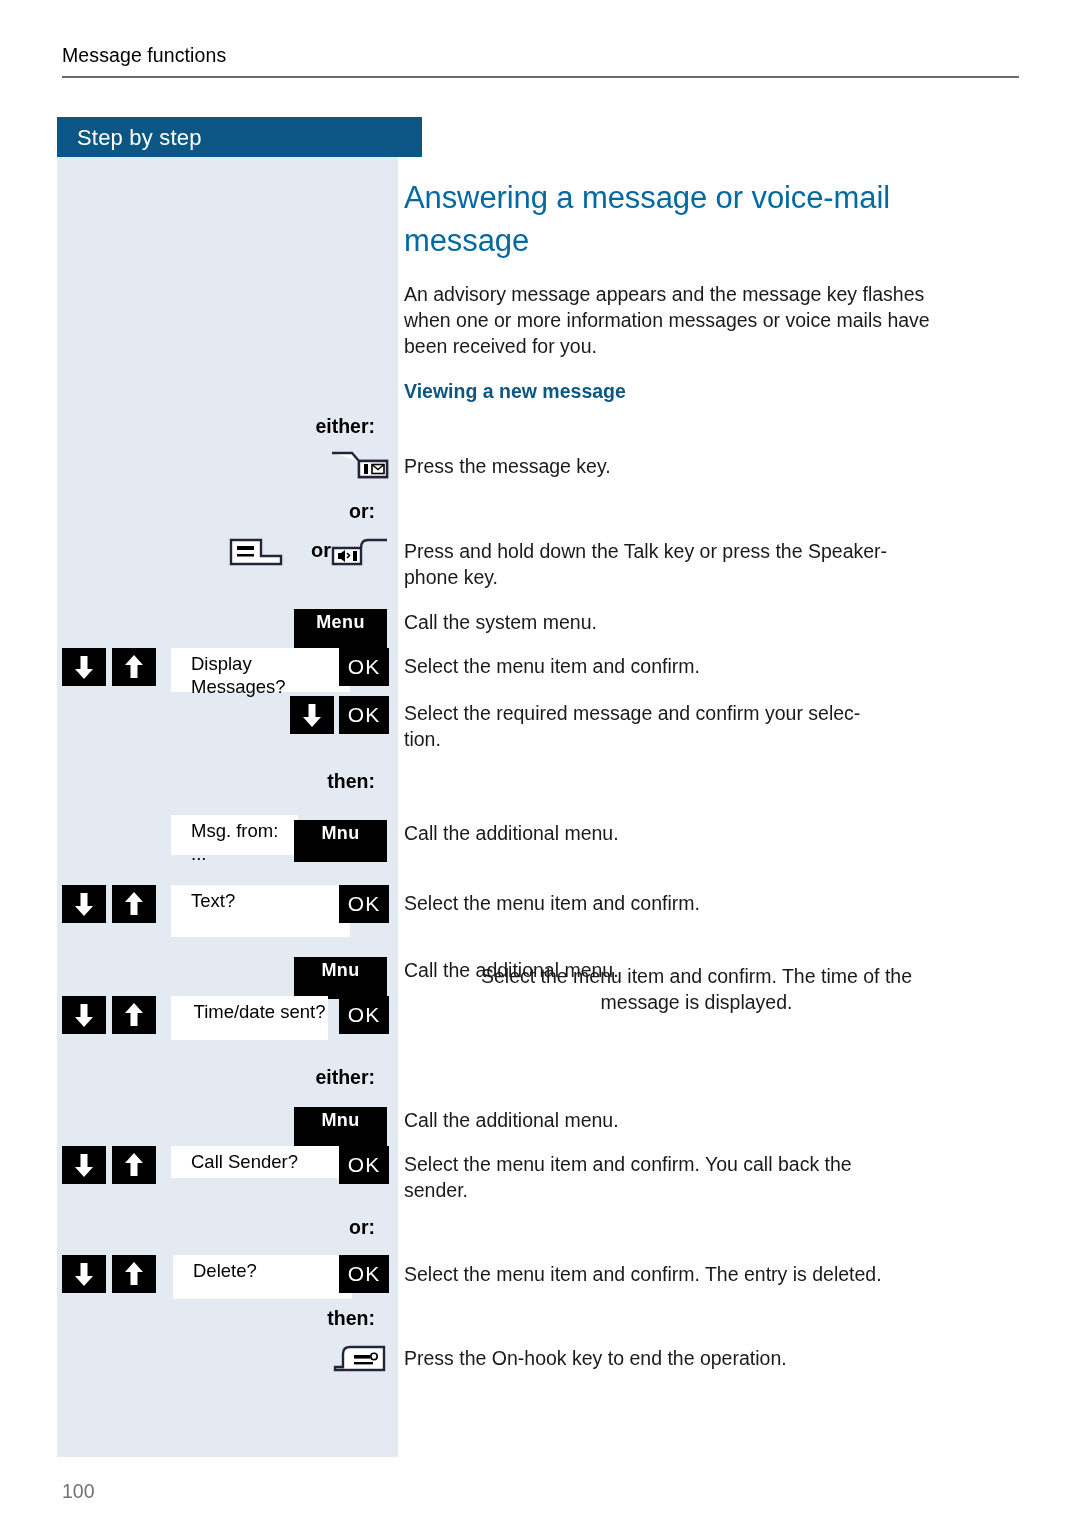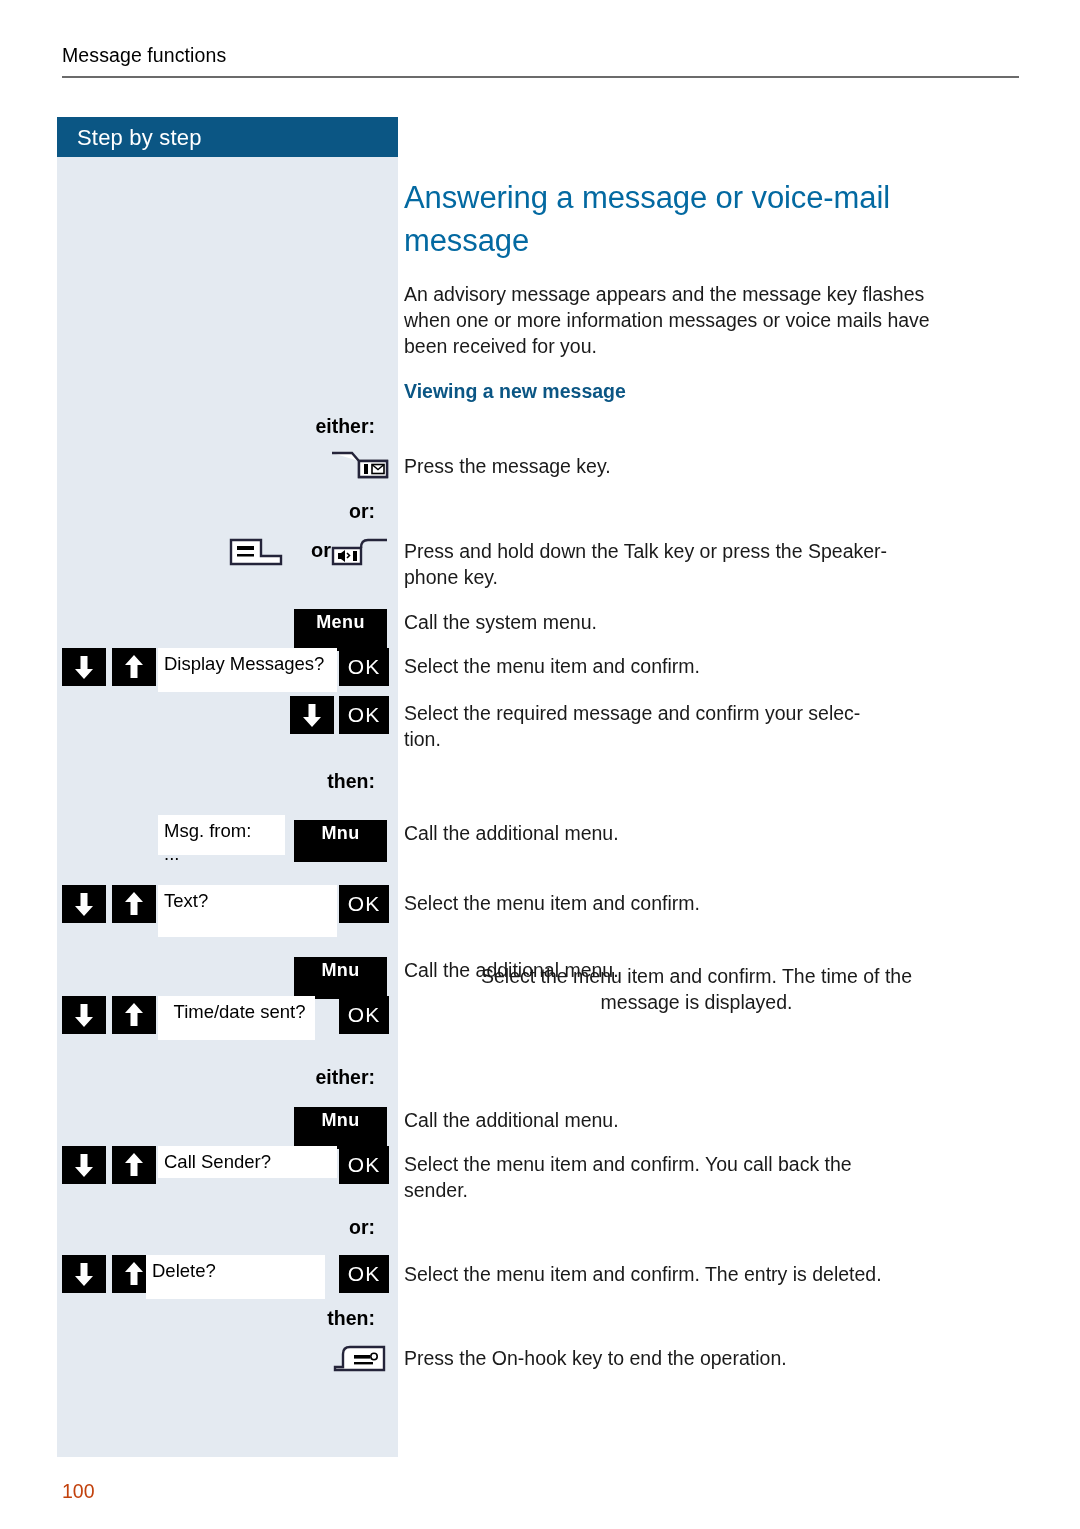--- a/index.html
+++ b/index.html
@@ -35,20 +35,21 @@
   }
 
   
   .sbs-header {
     position: absolute;
     left: 57px;
     top: 117px;
     width: 341px;
     height: 40px;
     background: #0b5684;
+    padding-left: 24px;
   }
   .sbs-header-label {
     position: absolute;
     left: 20px;
     top: 8px;
     font-size: 22px;
     color: #ffffff;
     letter-spacing: .2px;
   }
   .sbs-body {
@@ -147,32 +148,33 @@
   }
   .blk.arrow svg { display: block; margin: 6px auto 0 auto; }
 
   .dispfield {
     position: absolute;
     background: #ffffff;
     border: 0;
     box-sizing: border-box;
     font-size: 18.5px;
     color: #000000;
-    padding: 4px 0 0 6px;
+    padding: 4px 0 0 20px;
     line-height: 23px;
     font-family: "Liberation Sans", sans-serif;
+    margin-left: 13px;
   }
 
   
   .folio {
     position: absolute;
     left: 62px;
     top: 1480px;
     font-size: 19.5px;
-    color: #c2410c;
+    color: #737373;
   }
 </style>
 </head>
 <body>
 
 <div class="running-head">Message functions</div>
 <div class="head-rule"></div>
 
 <div class="sbs-header">
   <div class="sbs-header-label">Step by step</div>
@@ -307,21 +309,21 @@
 <div class="blk arrow" style="left:62px; top:1255px;">
   <svg width="22" height="26" viewBox="0 0 22 26">
       <path d="M7.5 2 H14.5 V15 H20 L11 25 L2 15 H7.5 Z" fill="#ffffff"></path>
     </svg>
 </div>
 <div class="blk arrow" style="left:112px; top:1255px;">
   <svg width="22" height="26" viewBox="0 0 22 26">
       <path d="M7.5 24 H14.5 V11 H20 L11 1 L2 11 H7.5 Z" fill="#ffffff"></path>
     </svg>
 </div>
-<div class="dispfield" style="left:146px; top:1255px; width:179px; height:44px;">Delete?</div>
+<div class="dispfield" style="left:160px; top:1255px; width:179px; height:44px;">Delete?</div>
 <div class="blk ok" style="left:339px; top:1255px;">OK</div>
 <div class="rtext" style="top:1261px;">Select the menu item and confirm. The entry is deleted.</div>
 
 <div class="kw" style="top:1307px;">then:</div>
 
 <div class="keyicon" style="left:332px; top:1343px;">
   <svg width="56" height="30" viewBox="0 0 56 30">
     <path d="M3 24 H11 V11 Q11 4 18 4 H52 V27 H3 Z" fill="#ffffff" stroke="#24243a" stroke-width="2.4" stroke-linejoin="miter"></path>
     <rect x="22" y="12" width="16" height="3.6" fill="#000000"></rect>
     <rect x="22" y="19" width="19" height="2.4" fill="#000000"></rect>

